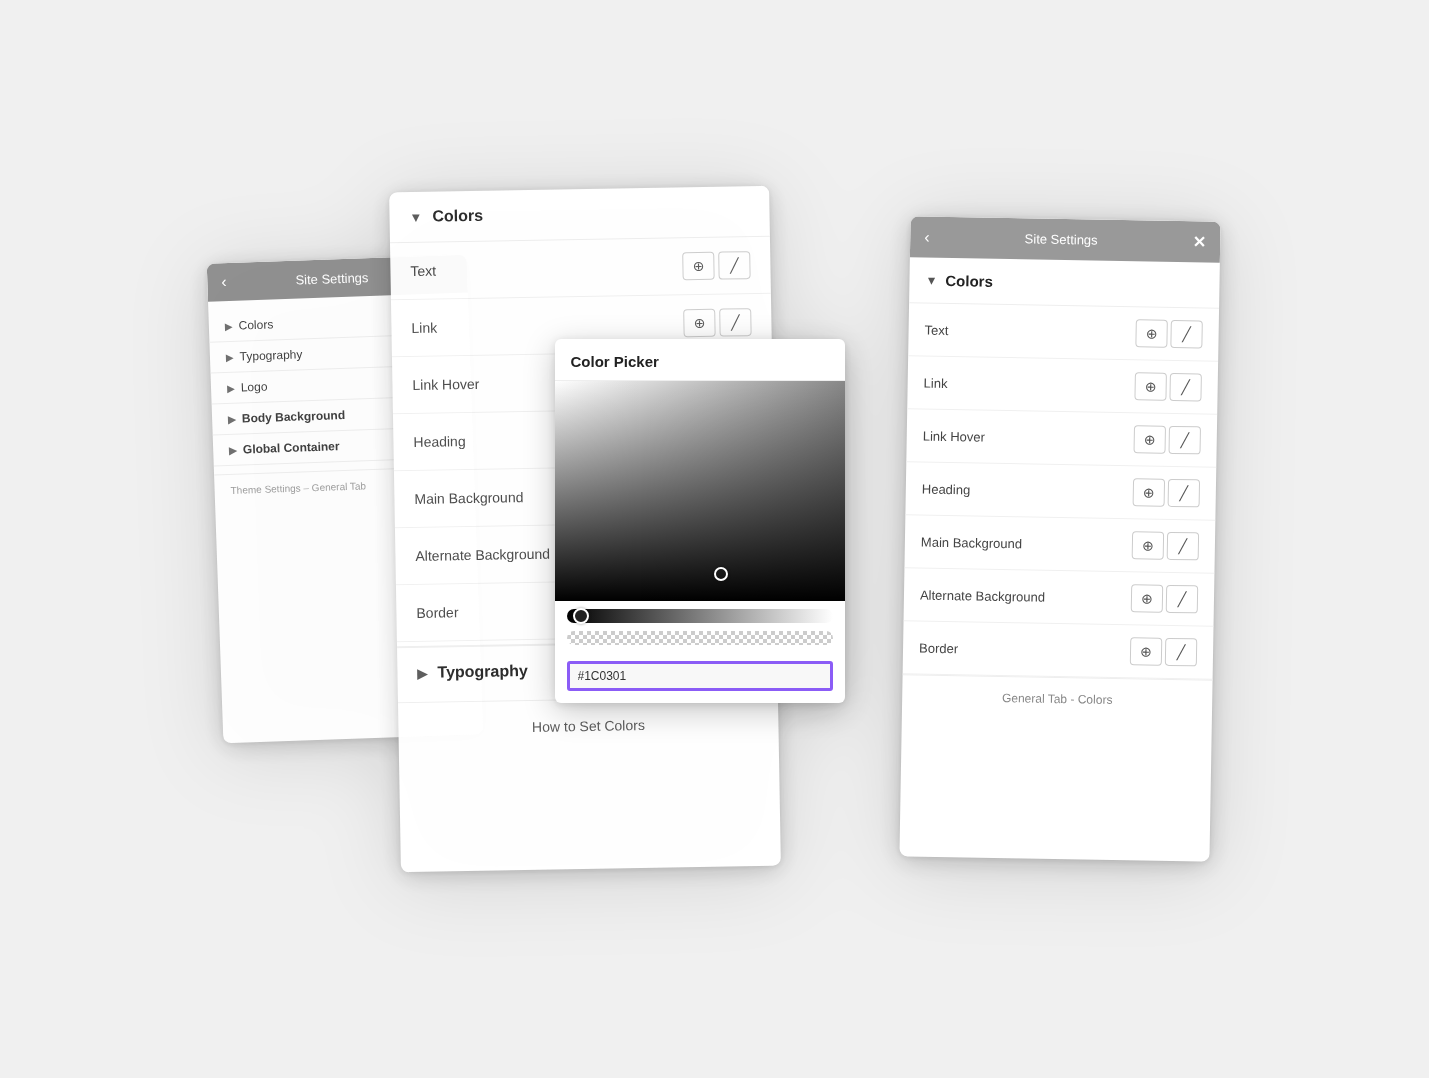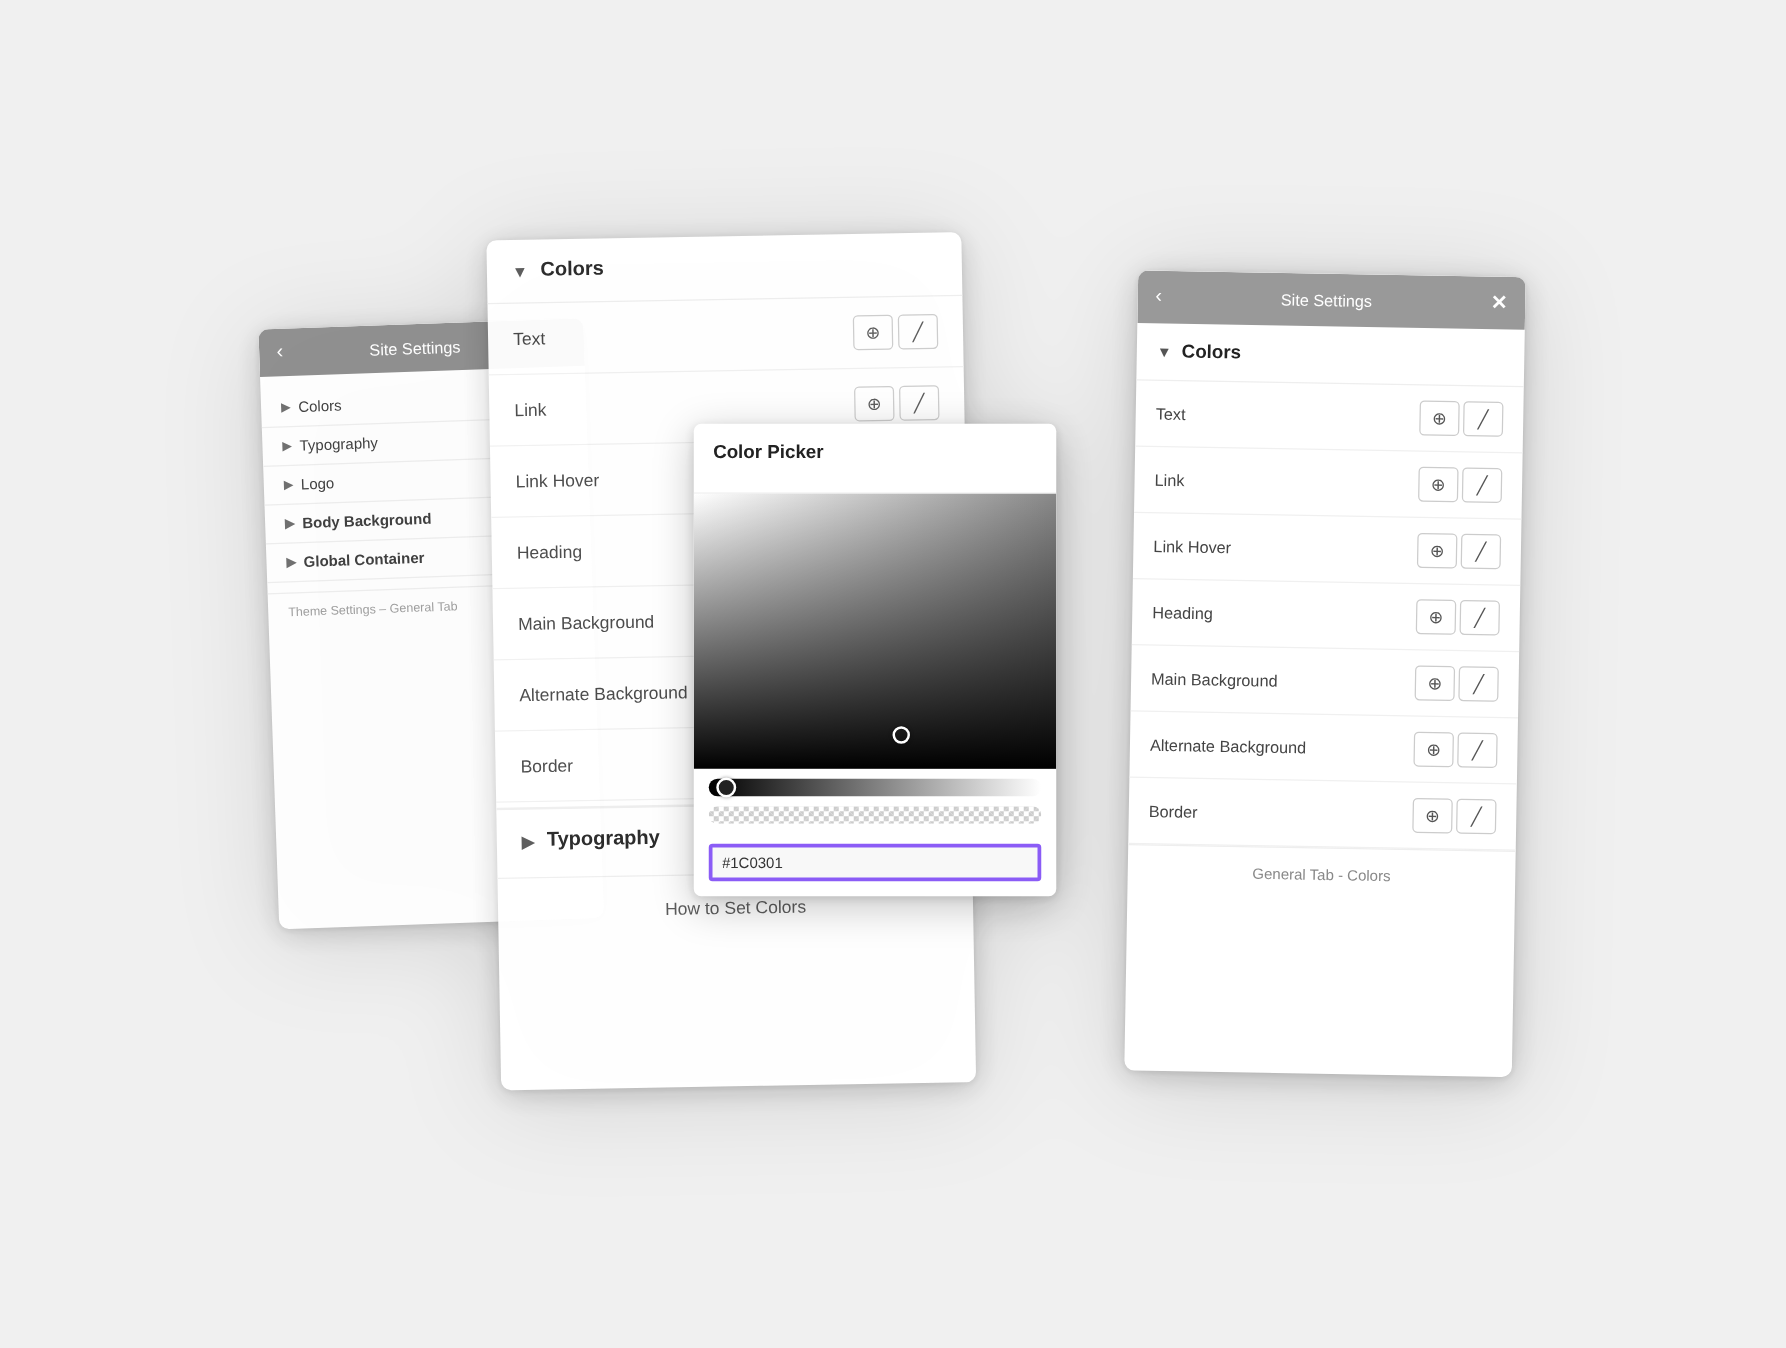--- a/index.html
+++ b/index.html
@@ -177,21 +177,21 @@
     .panel-picker {
       left: 340px;
       top: 200px;
       width: 290px;
       z-index: 3;
       border-radius: 6px;
       box-shadow: 0 8px 32px rgba(0,0,0,0.22), 0 2px 8px rgba(0,0,0,0.12);
     }
 
     .panel-picker .picker-title {
-      padding: 14px 16px 24px;
+      padding: 14px 16px 10px;
       font-size: 15px;
       font-weight: 600;
       color: #222;
       border-bottom: 1px solid #eee;
     }
 
     .color-gradient {
       width: 100%;
       height: 220px;
       position: relative;

